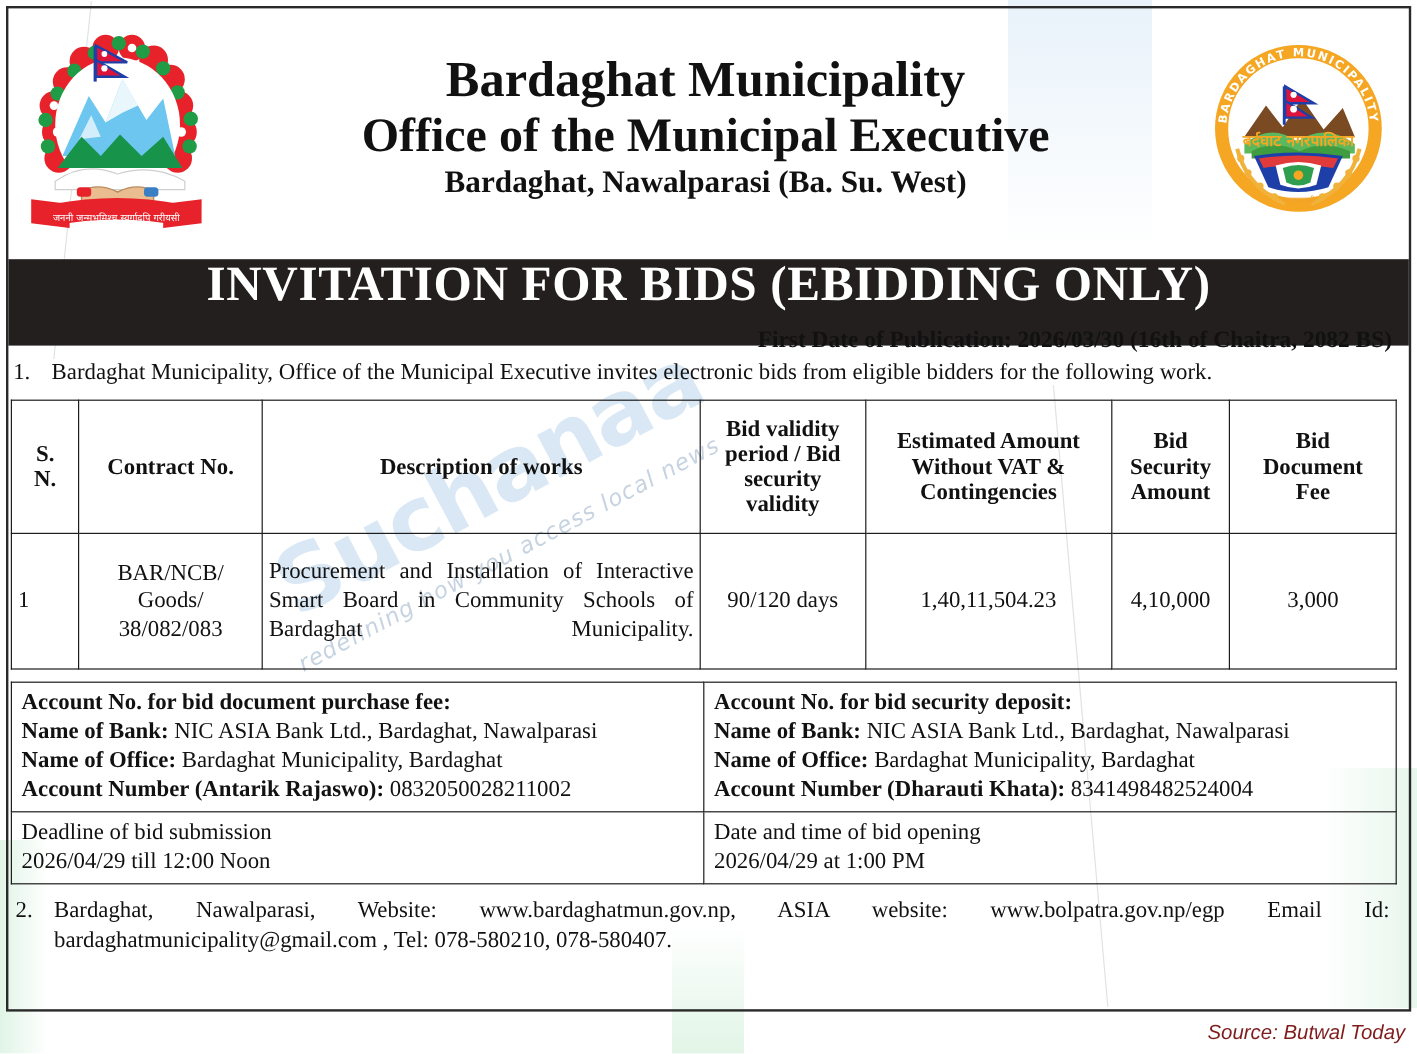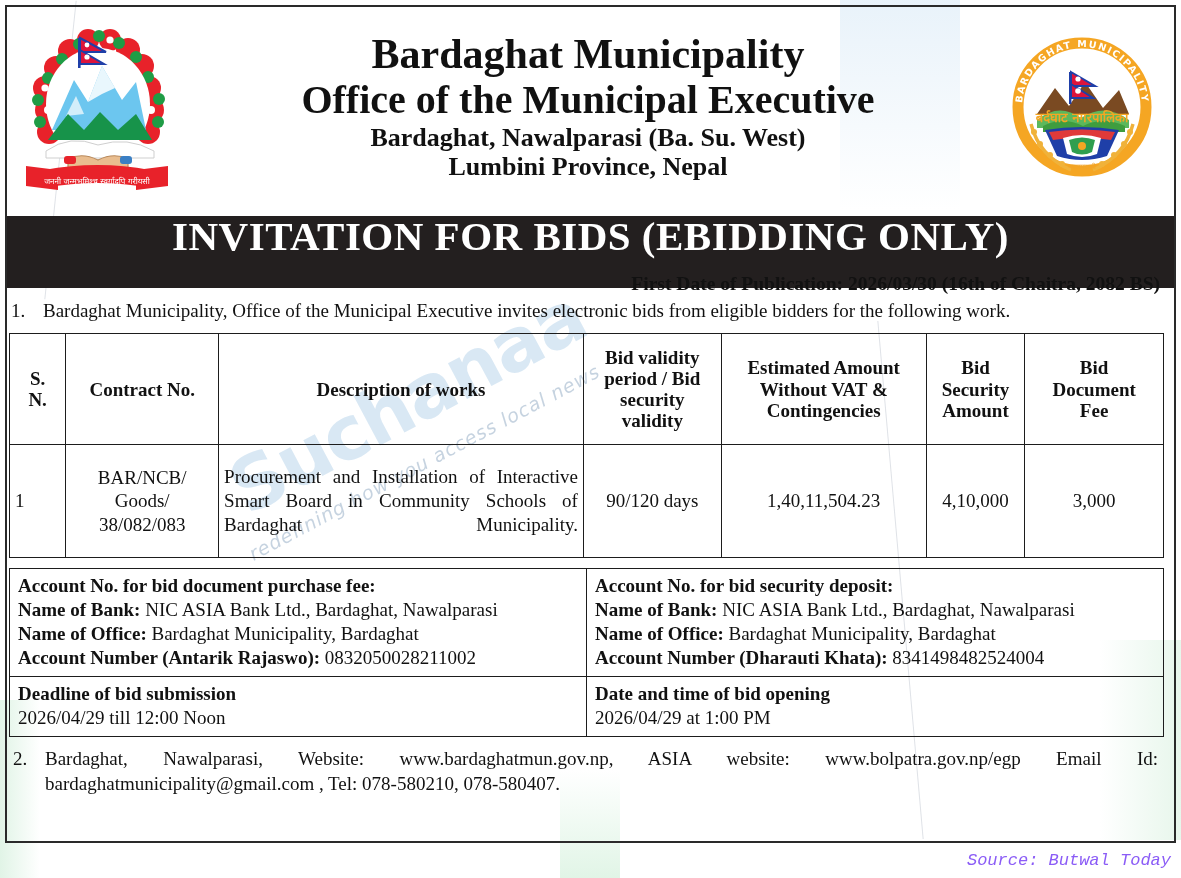--- a/index.html
+++ b/index.html
@@ -242,21 +242,21 @@
     line-height: 1.26;
     width: 50%;
   }
   .acct-line { white-space: nowrap; }
   .b { font-weight: bold; }
 
   td.dl-cell {
     padding: 4px 8px 6px 8px;
     line-height: 1.3;
   }
-  .dl-title { font-weight: bold; font-size: 19px; }
+  .dl-title { font-weight: normal; font-size: 19px; }
   .dl-val   { font-size: 19px; }
 
   
   .para2 {
     display: flex;
     font-size: 19px;
     padding: 9px 12px 0 10px;
     line-height: 1.32;
   }
   .para2-num { width: 32px; flex: none; }
@@ -271,24 +271,24 @@
     font-weight: bold;
     font-size: 20px;
     padding: 10px 24px 0 0;
   }
 
   
   .source {
     position: absolute;
     right: 10px;
     top: 851px;
-    font-family: Liberation Mono, monospace;
+    font-family: Liberation Sans, sans-serif;
     font-style: italic;
     font-size: 17px;
-    color: #8b5cf6;
+    color: #7f1d1d;
     z-index: 4;
   }
 
   
   svg.emblem { display: block; }
 </style>
 </head>
 <body>
 
 <div id="page">
@@ -383,21 +383,20 @@
           <path d="M26 152 Q80 142 132 152 L132 170 Q80 160 26 170 Z" fill="#e8222a"></path>
           <text x="79" y="166" font-family="'DejaVu Sans', sans-serif" font-size="8" fill="#ffffff" text-anchor="middle">जननी जन्मभूमिश्च स्वर्गादपि गरीयसी</text>
         </g>
       </svg>
     </div>
 
     <div class="masthead-center">
       <div class="mh-l1">Bardaghat Municipality</div>
       <div class="mh-l2">Office of the Municipal Executive</div>
       <div class="mh-l3">Bardaghat, Nawalparasi (Ba. Su. West)</div>
-      <div class="mh-l4">Lumbini Province, Nepal</div>
     </div>
 
     <div class="emblem-right">
       <svg class="emblem" width="150" height="150" viewBox="0 0 150 150" aria-hidden="true">
         <defs>
           <path id="ringpath" d="M75,75 m-60,0 a60,60 0 1,1 120,0" fill="none"></path>
         </defs>
         <circle cx="75" cy="75" r="70" fill="#ffffff"></circle>
 
         <circle cx="75" cy="75" r="64" fill="none" stroke="#f5a623" stroke-width="11"></circle>

